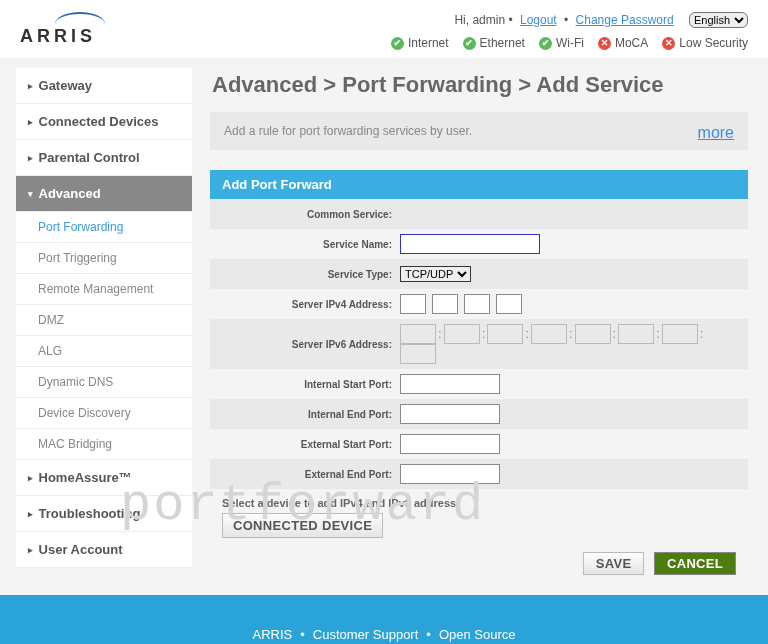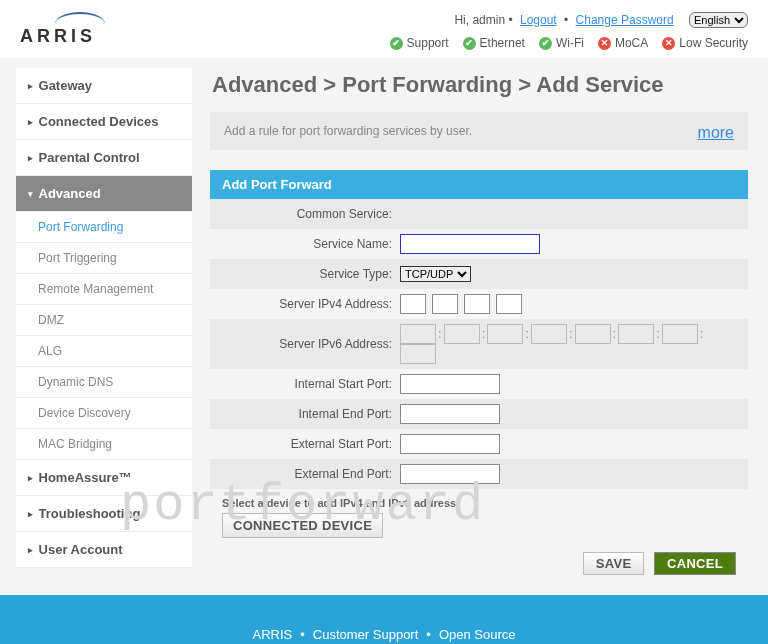--- a/index.html
+++ b/index.html
@@ -24,21 +24,21 @@
 .nav-item.active { background: #888; color: #fff; }
 .sub-item { background: #fff; border-bottom: 1px solid #ededed; padding: 8px 12px 8px 22px; font-size: 12px; color: #888; cursor: pointer; }
 .sub-item.active { color: #3a9bd9; }
 .main { flex: 1; margin: 0 20px 0 18px; }
 .page-title { font-size: 22px; font-weight: bold; color: #666; margin: 4px 0 14px 2px; }
 .info-box { background: #e9e9e9; padding: 12px 14px; font-size: 12px; color: #888; position: relative; margin-bottom: 20px; }
 .info-box a { position: absolute; right: 14px; top: 12px; color: #3a8dde; font-size: 16px; }
 .panel-head { background: #3aaee0; color: #fff; padding: 7px 12px; font-weight: bold; font-size: 13px; }
 .form-row { display: flex; align-items: center; padding: 5px 12px; min-height: 30px; }
 .form-row.alt { background: #e9e9e9; }
-.form-row .label { width: 178px; text-align: right; font-size: 12px; font-weight: normal; color: #555; padding-right: 8px; }
+.form-row .label { width: 178px; text-align: right; font-size: 10px; font-weight: bold; color: #555; padding-right: 8px; }
 .form-row .field { flex: 1; }
 .form-row select { font-size: 11px; border: 1px solid #333; }
 .form-row input[type=text] { font-size: 12px; height: 20px; }
 .name-input { width: 140px; border: 1.5px solid #3030c0; }
 .port-input { width: 100px; border: 1px solid #888; }
 .ipv4 input { width: 26px; height: 18px; border: 1px solid #888; margin-right: 6px; text-align: center; }
 .ipv6 input { width: 36px; height: 18px; border: 1px solid #bbb; background: #e9e9e9; text-align: center; }
 .ipv6 .colon { color: #888; padding: 0 2px; }
 .select-text { font-size: 11px; color: #666; font-weight: bold; padding: 8px 12px 2px 12px; }
 .conn-btn-wrap { padding: 2px 12px 10px 12px; }
@@ -60,21 +60,21 @@
       <span>Hi, admin</span>
       <span> • </span>
       <a href="#">Logout</a>
       <span> • </span>
       <a href="#">Change Password</a>
       <select><option>English</option></select>
     </div>
     <div class="status-line">
       <div class="status-item">
           <span class="status-icon ok">✔</span>
-          <span>Support</span>
+          <span>Internet</span>
         </div>
       <div class="status-item">
           <span class="status-icon ok">✔</span>
           <span>Ethernet</span>
         </div>
       <div class="status-item">
           <span class="status-icon ok">✔</span>
           <span>Wi-Fi</span>
         </div>
       <div class="status-item">

